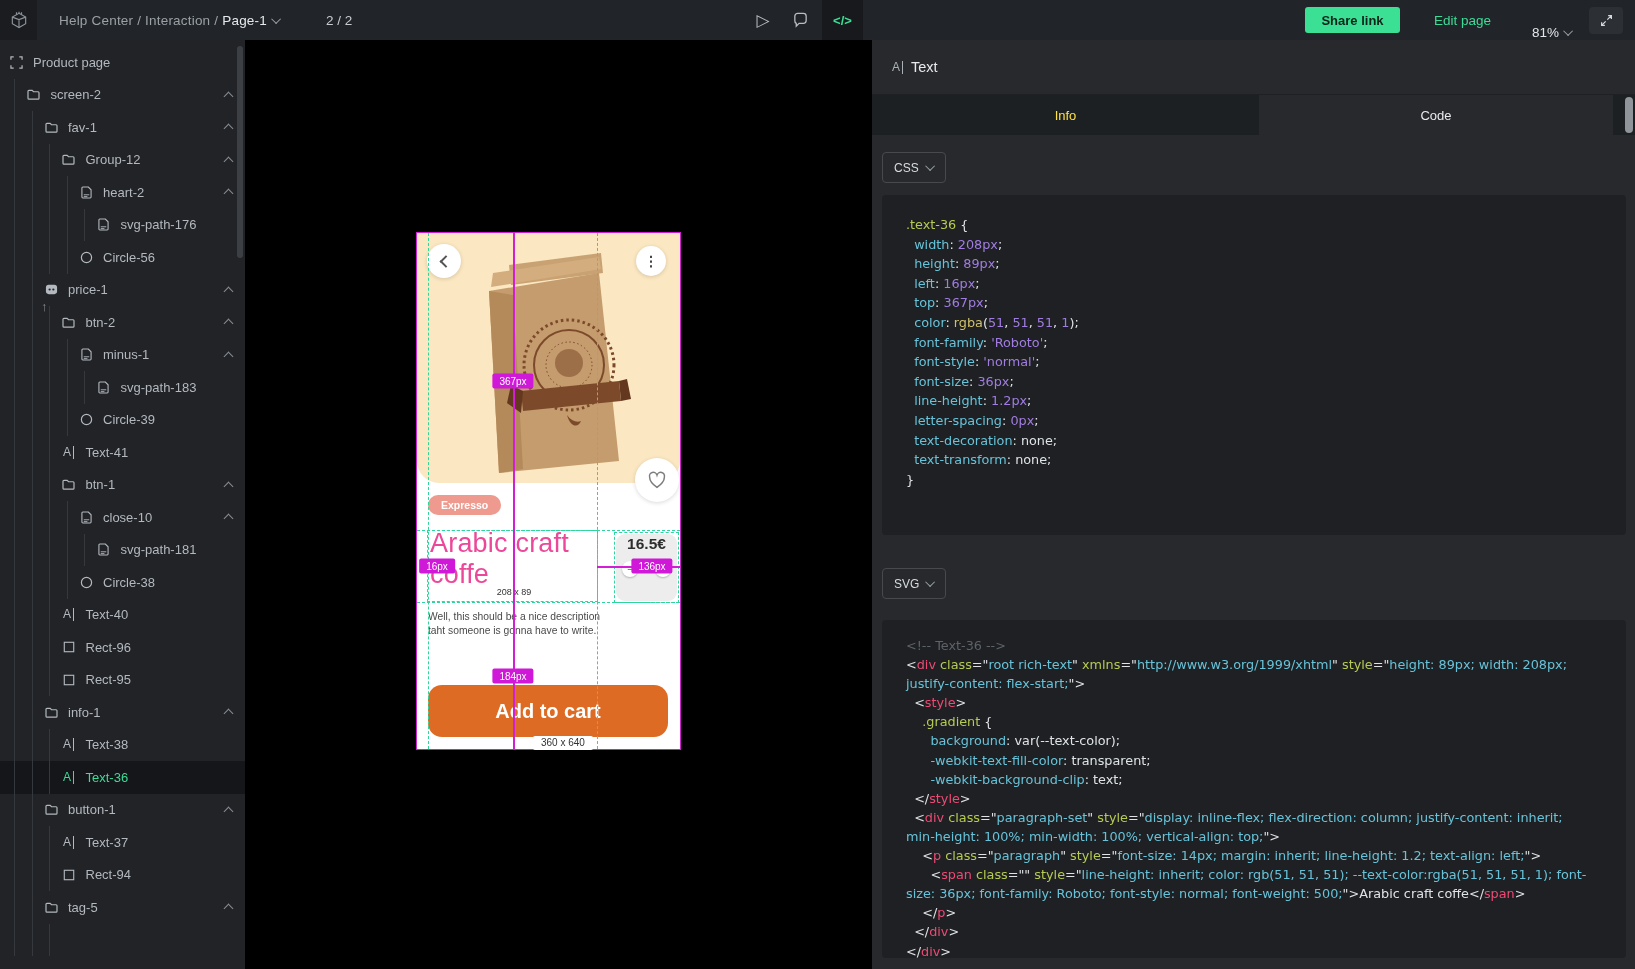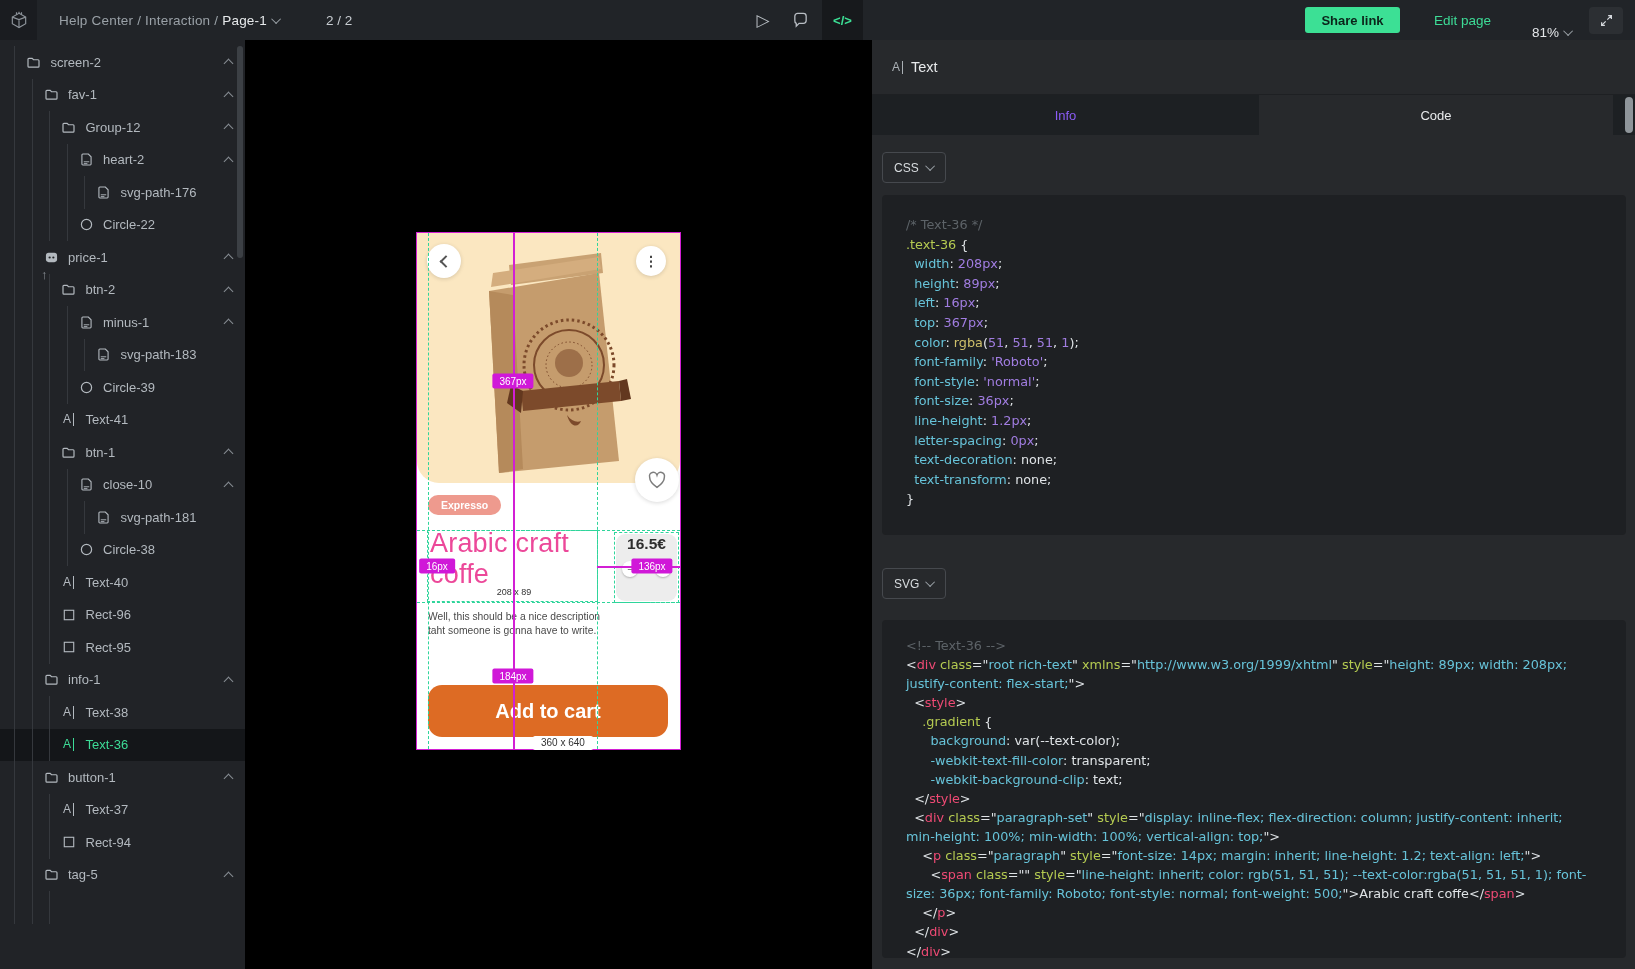--- a/index.html
+++ b/index.html
@@ -96,21 +96,21 @@
     font-size:10px; padding:2px 7px; border-radius:2px; z-index:11; white-space:nowrap; }
 
   
   .panel { position:absolute; left:872px; top:40px; width:763px; height:929px; background:#27292c; }
   .p-header { position:absolute; left:0; top:0; width:100%; height:55px; display:flex; align-items:center;
     padding-left:20px; border-bottom:1px solid #1e2023; }
   .p-header .txt-ic { color:#aab0b5; }
   .p-title { margin-left:8px; color:#e8eaec; font-size:14.5px; }
   .tabs { position:absolute; left:0; top:55px; width:100%; height:40px; display:flex; }
   .tab { display:flex; align-items:center; justify-content:center; font-size:13px; cursor:pointer; }
-  .tab-info { width:387px; background:#1d2023; color:#8b5cf6; }
+  .tab-info { width:387px; background:#1d2023; color:#fde047; }
   .tab-code { width:354px; background:transparent; color:#e8eaec; }
   .tab-sliver { width:22px; background:#1d2023; }
   .p-scroll { position:absolute; right:2px; top:57px; width:8px; height:36px; background:#8f959a; border-radius:4px; z-index:5; }
   .sel-ctl { position:absolute; left:10px; width:64px; height:31px; border:1px solid #46494e; border-radius:4px;
     background:transparent; color:#d8dcdf; font-size:12px; display:flex; align-items:center;
     padding-left:11px; cursor:pointer; }
   .sel-ctl .chev-down { margin-left:9px; border-color:#9aa1a7; }
   .sel-css { top:112px; }
   .sel-svg { top:528px; }
   .code-card { position:absolute; left:10px; width:744px; background:#1e2023; border-radius:4px; overflow:hidden; }
@@ -161,20 +161,28 @@
   <div class="expand-box">
     <svg width="13" height="13" viewBox="0 0 16 16" fill="none" stroke="#d6dade" stroke-width="1.5">
       <path d="M10 2h4v4M14 2L9 7M6 14H2v-4M2 14l5-5"></path>
     </svg>
   </div>
 </header>
 
 <aside class="sidebar">
   <div class="tree">
       <div class="trow">
+        <span class="lyr-ic" style="margin-left: 8px;">
+          <svg width="13" height="13" viewBox="0 0 14 14" fill="none" stroke="currentColor" stroke-width="1.3">
+            <path d="M1 4V1h3M10 1h3v3M13 10v3h-3M4 13H1v-3"></path>
+          </svg>
+        </span>
+        <span class="lyr-lb">Product page</span>
+      </div>
+      <div class="trow">
         <i class="guide" style="left: 14px;"></i>
         <span class="lyr-ic" style="margin-left: 25.5px;">
           <svg width="13" height="11" viewBox="0 0 14 12" fill="none" stroke="currentColor" stroke-width="1.3">
             <path d="M1 3.5V10a1 1 0 001 1h10a1 1 0 001-1V4a1 1 0 00-1-1H7L5.5 1.5H2a1 1 0 00-1 1z"></path>
           </svg>
         </span>
         <span class="lyr-lb">screen-2</span>
         <i class="caret-up"></i>
       </div>
       <div class="trow">
@@ -231,21 +239,21 @@
       <div class="trow">
         <i class="guide" style="left: 14px;"></i>
         <i class="guide" style="left: 31.5px;"></i>
         <i class="guide" style="left: 49px;"></i>
         <i class="guide" style="left: 66.5px;"></i>
         <span class="lyr-ic" style="margin-left: 78px;">
           <svg width="13" height="13" viewBox="0 0 14 14" fill="none" stroke="currentColor" stroke-width="1.3">
             <circle cx="7" cy="7" r="5.5"></circle>
           </svg>
         </span>
-        <span class="lyr-lb">Circle-22</span>
+        <span class="lyr-lb">Circle-56</span>
       </div>
       <div class="trow">
         <i class="guide" style="left: 14px;"></i>
         <i class="guide" style="left: 31.5px;"></i>
         <span class="lyr-ic" style="margin-left: 43px;">
           <svg width="13" height="13" viewBox="0 0 14 14">
             <rect x="1" y="2" width="12" height="10" rx="3" fill="currentColor"></rect>
             <circle cx="5" cy="7" r="1.2" fill="#212327"></circle>
             <circle cx="9" cy="7" r="1.2" fill="#212327"></circle>
           </svg>
@@ -559,21 +567,20 @@
     <div class="tab tab-code">Code</div>
     <div class="tab-sliver"></div>
   </div>
   <div class="p-scroll"></div>
 
   <div class="sel-ctl sel-css">
     <span>CSS</span>
     <i class="chev-down"></i>
   </div>
   <div class="code-card card-css">
-      <div class="code-line"><span class="tk-c">/* Text-36 */</span></div>
       <div class="code-line"><span class="tk-g">.text-36</span><span class="tk-w"> {</span></div>
       <div class="code-line"><span class="tk-b">  width</span><span class="tk-w">: </span><span class="tk-p">208px</span><span class="tk-w">;</span></div>
       <div class="code-line"><span class="tk-b">  height</span><span class="tk-w">: </span><span class="tk-p">89px</span><span class="tk-w">;</span></div>
       <div class="code-line"><span class="tk-b">  left</span><span class="tk-w">: </span><span class="tk-p">16px</span><span class="tk-w">;</span></div>
       <div class="code-line"><span class="tk-b">  top</span><span class="tk-w">: </span><span class="tk-p">367px</span><span class="tk-w">;</span></div>
       <div class="code-line"><span class="tk-b">  color</span><span class="tk-w">: </span><span class="tk-y">rgba</span><span class="tk-w">(</span><span class="tk-p">51</span><span class="tk-w">, </span><span class="tk-p">51</span><span class="tk-w">, </span><span class="tk-p">51</span><span class="tk-w">, </span><span class="tk-p">1</span><span class="tk-w">);</span></div>
       <div class="code-line"><span class="tk-b">  font-family</span><span class="tk-w">: </span><span class="tk-p">'Roboto'</span><span class="tk-w">;</span></div>
       <div class="code-line"><span class="tk-b">  font-style</span><span class="tk-w">: </span><span class="tk-p">'normal'</span><span class="tk-w">;</span></div>
       <div class="code-line"><span class="tk-b">  font-size</span><span class="tk-w">: </span><span class="tk-p">36px</span><span class="tk-w">;</span></div>
       <div class="code-line"><span class="tk-b">  line-height</span><span class="tk-w">: </span><span class="tk-p">1.2px</span><span class="tk-w">;</span></div>

